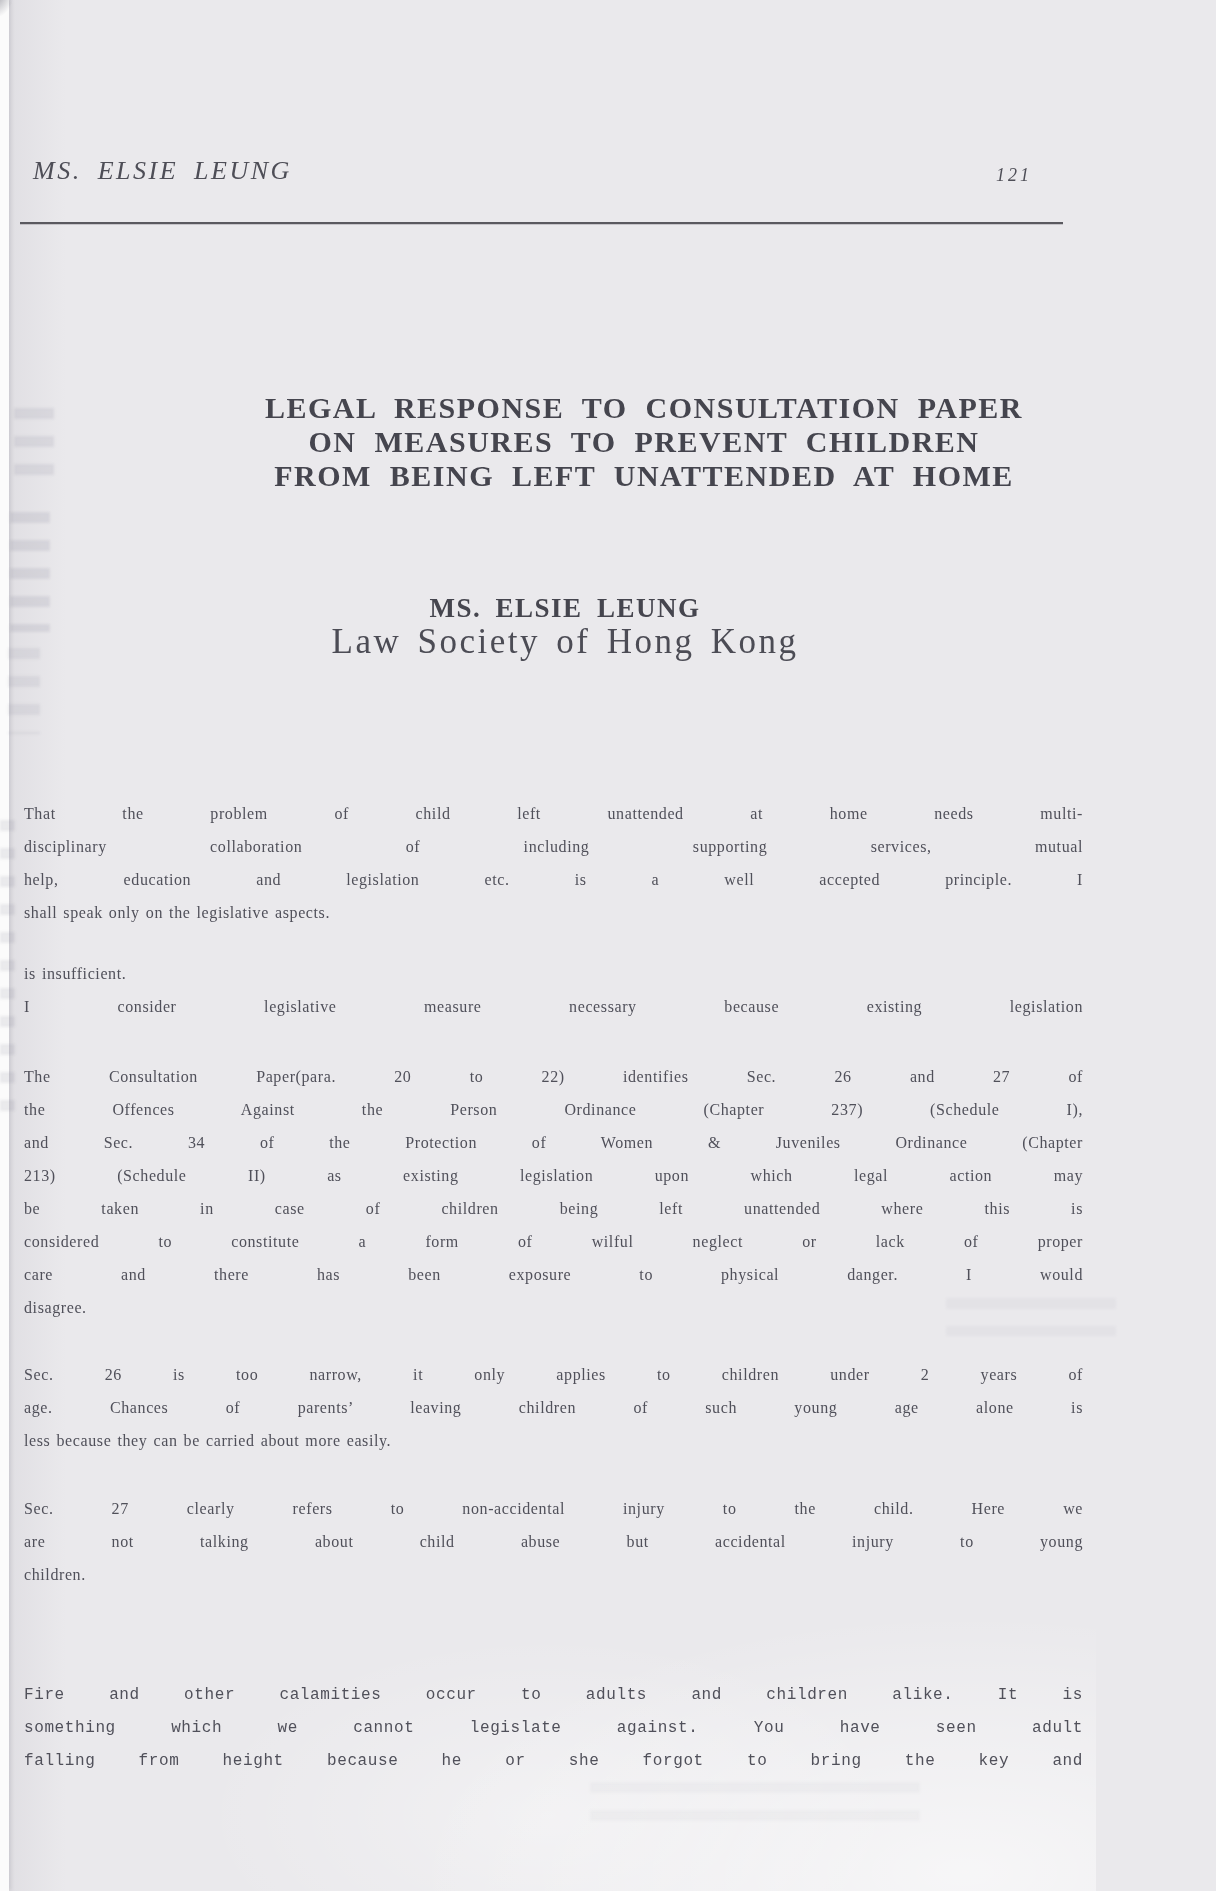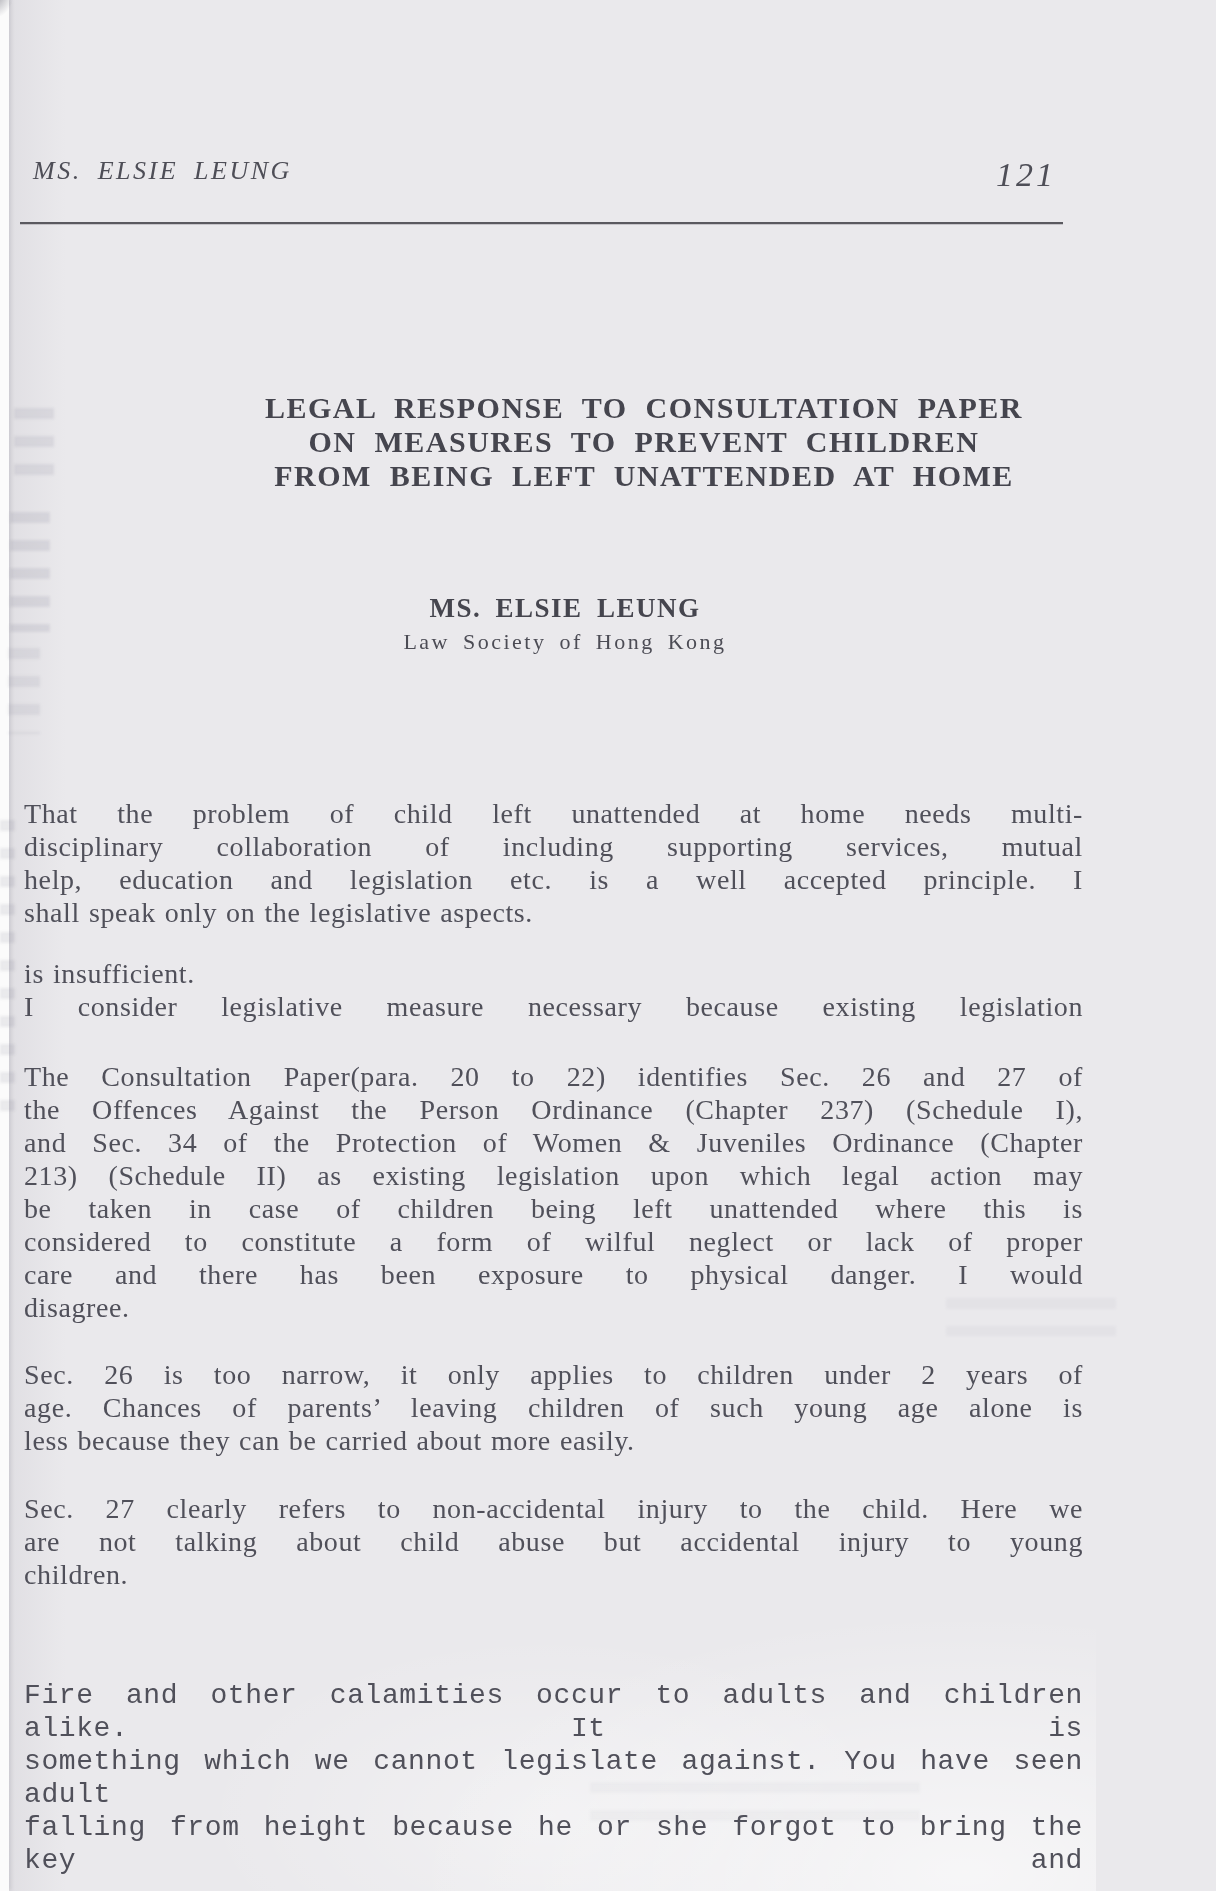--- a/index.html
+++ b/index.html
@@ -33,44 +33,44 @@
     position:absolute;left:-6px;top:-8px;width:34px;height:46px;
     background:radial-gradient(28px 36px at 0 0, rgba(70,70,85,.55), rgba(70,70,85,0) 72%);
   }
   .running-head{
     position:absolute;left:33px;top:156px;
     font-style:italic;font-size:26px;line-height:30px;
     letter-spacing:2.5px;word-spacing:7px;color:#4e4e57;
   }
   .page-number{
     position:absolute;left:996px;top:160px;
-    font-style:italic;font-size:34px;line-height:30px;letter-spacing:3px;color:#4e4e57;
+    font-style:italic;font-size:18px;line-height:30px;letter-spacing:3px;color:#4e4e57;
   }
   .head-rule{
     position:absolute;left:20px;top:222px;width:1043px;height:2px;
     background:var(--rule);
     box-shadow:0 1px 0 rgba(90,89,95,.25);
   }
   .doc-title{
     position:absolute;left:0;top:391px;width:1200px;
     text-align:center;color:var(--heading-ink);margin-left:44px;
   }
   .doc-title .tline{
     font-weight:700;font-size:30px;line-height:34px;
     letter-spacing:1.5px;word-spacing:9px;
   }
   .author-block{
     position:absolute;left:0;top:592px;width:1130px;
     text-align:center;color:var(--heading-ink);
   }
   .author-name{font-weight:700;font-size:27px;line-height:33px;letter-spacing:1.5px;word-spacing:6px;}
-  .author-affiliation{font-weight:400;font-size:22px;line-height:33px;letter-spacing:2.5px;word-spacing:5px;color:#4c4c55;}
+  .author-affiliation{font-weight:400;font-size:35px;line-height:33px;letter-spacing:2.5px;word-spacing:5px;color:#4c4c55;}
   .para{
     position:absolute;left:24px;width:1059px;
-    font-size:28px;line-height:33px;
+    font-size:16px;line-height:33px;
     letter-spacing:0.6px;word-spacing:1.5px;color:var(--ink);
   }
   .line{
     text-align:justify;
     text-align-last:justify;
     white-space:normal;
   }
   .line.last{text-align-last:left;}
   
   .ghost{

